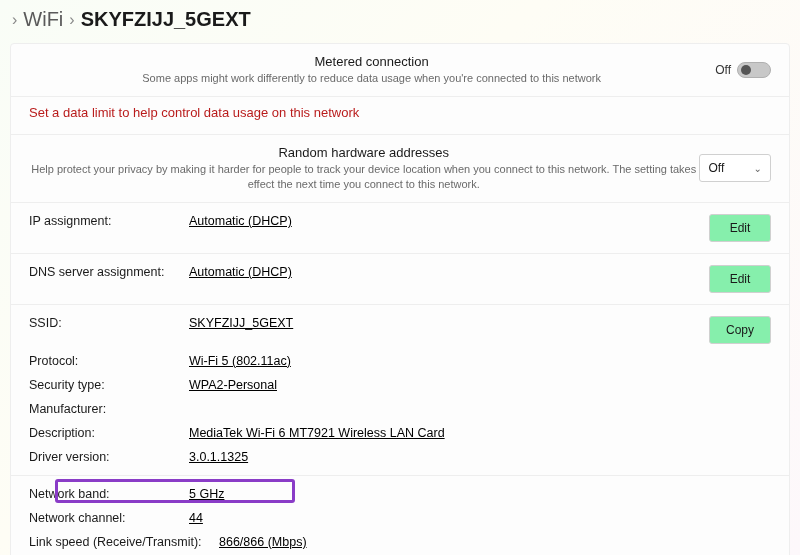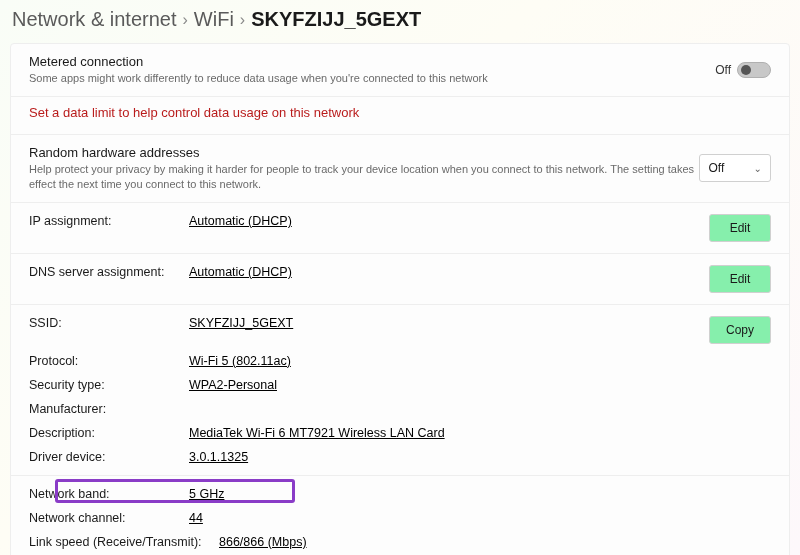--- a/index.html
+++ b/index.html
@@ -28,20 +28,21 @@
     background: #fdfdfd;
     border: 1px solid #eeeeee;
     border-radius: 4px;
   }
   .section {
     padding: 10px 18px;
     border-bottom: 1px solid #eeeeee;
     display: flex;
     align-items: center;
     gap: 1px;
+    text-align: center;
   }
   .section:last-child { border-bottom: none; }
   .section .texts { flex: 1 1 auto; }
   .section .title { font-size: 13px; color: #1a1a1a; margin-bottom: 2px; }
   .section .desc { font-size: 11px; color: #6a6a6a; line-height: 1.35; }
   .link-row {
     padding: 8px 18px 14px 18px;
     font-size: 13px;
     border-bottom: 1px solid #eeeeee;
   }
@@ -80,21 +81,20 @@
     position: absolute;
     left: 44px; top: 3px; width: 240px; height: 24px;
     border: 3px solid #8a3cc7; border-radius: 3px;
     pointer-events: none;
   }
 </style>
 </head>
 <body>
 
 <div class="breadcrumb">
-  <span class="bc-link">Network &amp; internet</span>
   <span class="sep">›</span>
   <span class="bc-link">WiFi</span>
   <span class="sep">›</span>
   <span class="bc-current">SKYFZIJJ_5GEXT</span>
 </div>
 
 <div class="panel">
 
   <div class="section">
     <div class="texts">
@@ -161,21 +161,21 @@
       <div class="v">WPA2-Personal</div>
     </div>
     <div class="kv-row">
       <div class="k">Manufacturer:</div>
     </div>
     <div class="kv-row">
       <div class="k">Description:</div>
       <div class="v">MediaTek Wi-Fi 6 MT7921 Wireless LAN Card</div>
     </div>
     <div class="kv-row">
-      <div class="k">Driver device:</div>
+      <div class="k">Driver version:</div>
       <div class="v">3.0.1.1325</div>
     </div>
   </div>
 
   <div class="prop-group2">
     <div class="highlight-box"></div>
     <div class="kv-row">
       <div class="k">Network band:</div>
       <div class="v">5 GHz</div>
     </div>

